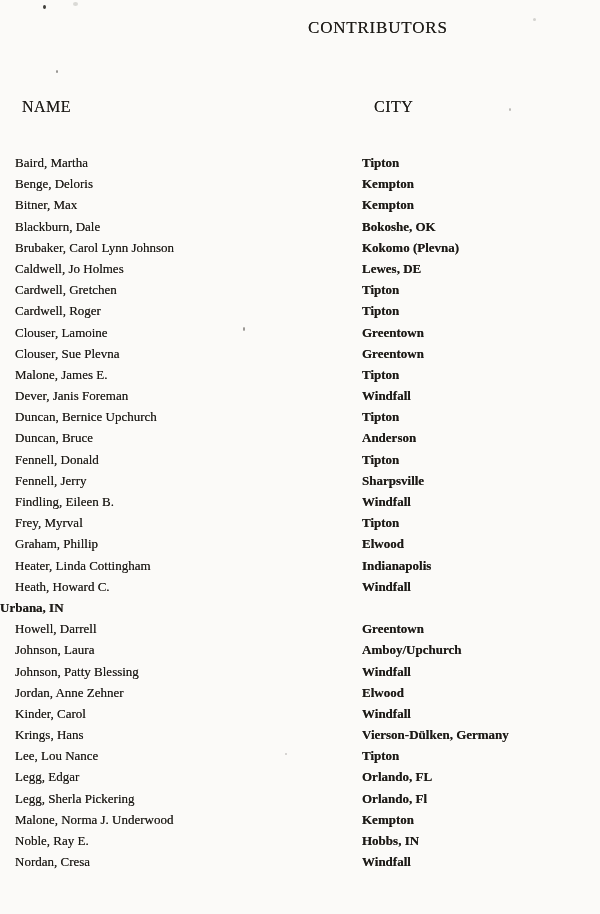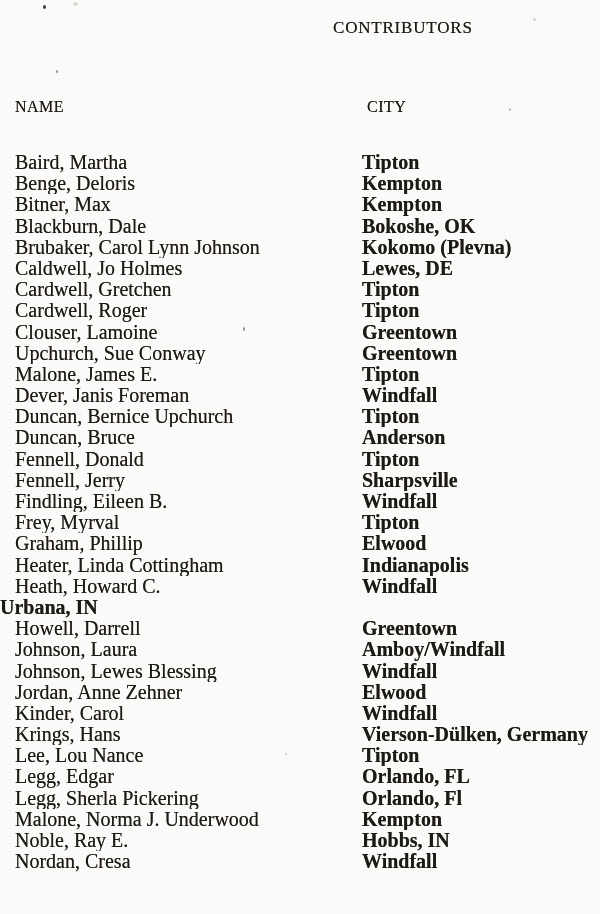--- a/index.html
+++ b/index.html
@@ -18,49 +18,48 @@
     overflow: hidden;
     text-shadow: 0 0 0.5px rgba(45, 40, 34, 0.75);
   }
   .title {
     position: absolute;
     left: 308px;
     top: 18px;
     font-size: 17px;
     letter-spacing: 0.8px;
     white-space: nowrap;
-    margin-left: 25px;
   }
   .headers {
     position: absolute;
     left: 0;
     top: 98px;
     width: 600px;
     display: flex;
     font-size: 16px;
     letter-spacing: 0.5px;
   }
   .headers .h-name {
-    margin-left: 15px;
+    margin-left: 22px;
     width: 352px;
   }
   .headers .h-city {
     flex: 1;
   }
   .rows {
     position: absolute;
     left: 0;
     top: 152px;
     width: 600px;
   }
   .row {
     display: flex;
     height: 21.2px;
     line-height: 21.2px;
-    font-size: 20px;
+    font-size: 13px;
     white-space: nowrap;
   }
   .row .name {
     margin-left: 15px;
     width: 347px;
     overflow: hidden;
   }
   .row .city {
     flex: 1;
     overflow: hidden;
@@ -115,21 +114,21 @@
       </div>
       <div class="row">
         <span class="name">Cardwell, Roger</span>
         <span class="city">Tipton</span>
       </div>
       <div class="row">
         <span class="name">Clouser, Lamoine</span>
         <span class="city">Greentown</span>
       </div>
       <div class="row">
-        <span class="name">Upchurch, Sue Conway</span>
+        <span class="name">Clouser, Sue Plevna</span>
         <span class="city">Greentown</span>
       </div>
       <div class="row">
         <span class="name">Malone, James E.</span>
         <span class="city">Tipton</span>
       </div>
       <div class="row">
         <span class="name">Dever, Janis Foreman</span>
         <span class="city">Windfall</span>
       </div>
@@ -171,24 +170,24 @@
       </div>
       <div class="row">
         <span class="city">Urbana, IN</span>
       </div>
       <div class="row">
         <span class="name">Howell, Darrell</span>
         <span class="city">Greentown</span>
       </div>
       <div class="row">
         <span class="name">Johnson, Laura</span>
-        <span class="city">Amboy/Windfall</span>
-      </div>
-      <div class="row">
-        <span class="name">Johnson, Lewes Blessing</span>
+        <span class="city">Amboy/Upchurch</span>
+      </div>
+      <div class="row">
+        <span class="name">Johnson, Patty Blessing</span>
         <span class="city">Windfall</span>
       </div>
       <div class="row">
         <span class="name">Jordan, Anne Zehner</span>
         <span class="city">Elwood</span>
       </div>
       <div class="row">
         <span class="name">Kinder, Carol</span>
         <span class="city">Windfall</span>
       </div>

